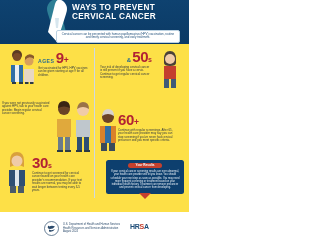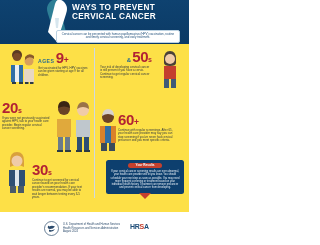--- a/index.html
+++ b/index.html
@@ -167,24 +167,20 @@
       <svg width="28" height="40" viewBox="0 0 28 40">
         <path d="M8 10 q0 -8 6 -8 q6 0 6 8 l0 4 q0 3 -6 3 q-6 0 -6 -3 z" fill="#4a4038"></path>
         <circle cx="14" cy="10" r="5" fill="#f0cba8"></circle>
         <path d="M8 17 h12 v13 h-12 z" fill="#c4402e"></path>
         <rect x="8" y="30" width="5" height="9" fill="#3f5a78"></rect>
         <rect x="15" y="30" width="5" height="9" fill="#3f5a78"></rect>
       </svg>
     </div>
 
     <div class="cell" style="left:2px;top:56px;width:48px;">
-      <div class="age-head">
-        <span class="age-num">20</span>
-        <span class="age-suffix">s</span>
-      </div>
       <div class="body-txt">If you were not previously vaccinated against HPV, talk to your health care provider. Begin regular cervical cancer screening.</div>
     </div>
     <div class="fig" style="left:52px;top:56px;">
       <svg width="42" height="52" viewBox="0 0 42 52">
         <circle cx="12" cy="9" r="6" fill="#6b4326"></circle>
         <path d="M6 8 q0 -7 6 -7 q6 0 6 7 q-6 -3 -12 0 z" fill="#3b2414"></path>
         <path d="M5 19 h14 v18 h-14 z" fill="#e0a93c"></path>
         <rect x="6" y="37" width="5" height="13" fill="#6b7b8a"></rect>
         <rect x="13" y="37" width="5" height="13" fill="#6b7b8a"></rect>
         <rect x="5" y="50" width="6" height="2" fill="#2b3a46"></rect>
@@ -210,21 +206,21 @@
       <svg width="24" height="44" viewBox="0 0 24 44">
         <circle cx="12" cy="9" r="6" fill="#6b4326"></circle>
         <path d="M6 8 q1 -7 6 -7 q6 0 6 7 q-6 -4 -12 0 z" fill="#d8d2cc"></path>
         <path d="M4 18 h16 v17 h-16 z" fill="#d9822b"></path>
         <rect x="9" y="18" width="6" height="17" fill="#2f6ea5"></rect>
         <rect x="5" y="35" width="6" height="8" fill="#3a4a5a"></rect>
         <rect x="13" y="35" width="6" height="8" fill="#3a4a5a"></rect>
       </svg>
     </div>
 
-    <div class="cell" style="left:32px;top:118px;width:54px;">
+    <div class="cell" style="left:32px;top:111px;width:54px;">
       <div class="age-head">
         <span class="age-num">30</span>
         <span class="age-suffix">s</span>
       </div>
       <div class="body-txt">Continue to get screened for cervical cancer based on your health care provider's recommendation. If your test results are normal, you may be able to wait longer between testing every 3-5 years.</div>
     </div>
     <div class="fig" style="left:4px;top:106px;">
       <svg width="26" height="44" viewBox="0 0 26 44">
         <path d="M6 11 q0 -9 7 -9 q7 0 7 9 l0 6 q-7 -4 -14 0 z" fill="#d9a03c"></path>
         <circle cx="13" cy="11" r="5.5" fill="#f0cba8"></circle>

